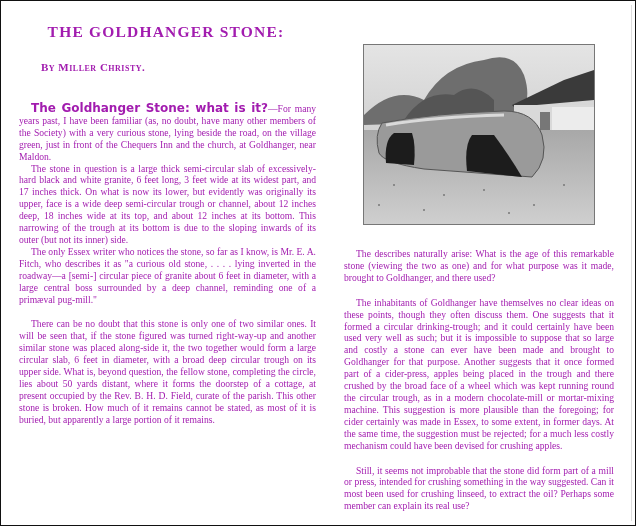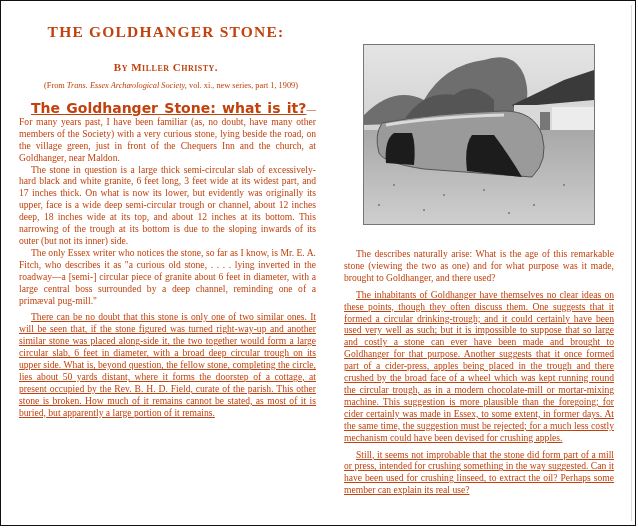--- a/index.html
+++ b/index.html
@@ -4,64 +4,61 @@
   <style>
     html, body { margin: 0; padding: 0; background: #ffffff; }
     body { width: 638px; height: 528px; overflow: hidden; }
     .page {
       position: absolute; left: 0; top: 0;
       width: 636px; height: 526px;
       border: 1px solid #111;
       box-sizing: border-box;
       background: #fff;
       font-family: "Liberation Serif", "DejaVu Serif", serif;
-      color: #c2410c;
+      color: #a21caf;
     }
     .page::after {
       content: ""; position: absolute; right: 3px; top: 4px; width: 1px; height: 516px; background: #ddd;
     }
     .title {
       position: absolute; left: 40px; top: 22px; width: 250px;
       text-align: center; font-weight: bold; font-size: 15.5px; letter-spacing: 1.2px; line-height: 18px;
     }
     .byline {
-      position: absolute; left: 40px; top: 60px; width: 250px; text-align: center;
+      position: absolute; left: 40px; top: 60px; width: 250px; 
       font-size: 11px; font-variant: small-caps; font-weight: bold; letter-spacing: 0.5px;
     }
     .source {
       position: absolute; left: 20px; top: 80px; width: 300px; text-align: center; font-size: 8.3px;
     }
     .source i { font-style: italic; }
     .col {
       position: absolute; font-size: 9.6px; line-height: 11.9px; text-align: justify;
     }
     .col p { margin: 0; text-indent: 12px; }
-    .col p.gap { margin-top: 5px; text-decoration: underline; }
+    .col p.gap { margin-top: 13px; }
     .col-left { left: 18px; top: 102px; width: 297px; }
     .col-right { left: 343px; top: 247px; width: 270px; }
-    .lead { font-family: "DejaVu Sans", sans-serif; font-weight: bold; font-size: 14px; text-decoration: underline; }
+    .lead { font-family: "DejaVu Sans", sans-serif; font-weight: bold; font-size: 12px; }
     .photo {
       position: absolute; left: 362px; top: 43px; width: 230px; height: 179px;
       border: 1px solid #777; overflow: hidden; background: #cfcfcf;
     }
   </style>
 </head>
 <body>
 
 <div class="page">
 
   <div class="title">
     <div>THE GOLDHANGER STONE:</div>
   </div>
 
   <div class="byline">By Miller Christy.</div>
 
-  <div class="source">
-    <span>(From </span><i>Trans. Essex Archæological Society,</i><span> vol. xi., new series, part 1, 1909)</span>
-  </div>
 
   <div class="col col-left">
     <p><span class="lead">The Goldhanger Stone: what is it?</span><span>—For many years past, I have been familiar (as, no doubt, have many other members of the Society) with a very curious stone, lying beside the road, on the village green, just in front of the Chequers Inn and the church, at Goldhanger, near Maldon.</span></p>
     <p>The stone in question is a large thick semi-circular slab of excessively-hard black and white granite, 6 feet long, 3 feet wide at its widest part, and 17 inches thick. On what is now its lower, but evidently was originally its upper, face is a wide deep semi-circular trough or channel, about 12 inches deep, 18 inches wide at its top, and about 12 inches at its bottom. This narrowing of the trough at its bottom is due to the sloping inwards of its outer (but not its inner) side.</p>
     <p>The only Essex writer who notices the stone, so far as I know, is Mr. E. A. Fitch, who describes it as "a curious old stone, . . . . lying inverted in the roadway—a [semi-] circular piece of granite about 6 feet in diameter, with a large central boss surrounded by a deep channel, reminding one of a primæval pug-mill."</p>
     <p class="gap">There can be no doubt that this stone is only one of two similar ones. It will be seen that, if the stone figured was turned right-way-up and another similar stone was placed along-side it, the two together would form a large circular slab, 6 feet in diameter, with a broad deep circular trough on its upper side. What is, beyond question, the fellow stone, completing the circle, lies about 50 yards distant, where it forms the doorstep of a cottage, at present occupied by the Rev. B. H. D. Field, curate of the parish. This other stone is broken. How much of it remains cannot be stated, as most of it is buried, but apparently a large portion of it remains.</p>
   </div>
 
   <div class="photo">
     <svg width="230" height="179" viewBox="0 0 230 179">
@@ -102,16 +99,16 @@
           <circle cx="60" cy="165" r="1"></circle>
         <circle cx="145" cy="168" r="1"></circle>
           <circle cx="15" cy="160" r="1"></circle>
       </g>
     </svg>
   </div>
 
   <div class="col col-right">
     <p>The describes naturally arise: What is the age of this remarkable stone (viewing the two as one) and for what purpose was it made, brought to Goldhanger, and there used?</p>
     <p class="gap">The inhabitants of Goldhanger have themselves no clear ideas on these points, though they often discuss them. One suggests that it formed a circular drinking-trough; and it could certainly have been used very well as such; but it is impossible to suppose that so large and costly a stone can ever have been made and brought to Goldhanger for that purpose. Another suggests that it once formed part of a cider-press, apples being placed in the trough and there crushed by the broad face of a wheel which was kept running round the circular trough, as in a modern chocolate-mill or mortar-mixing machine. This suggestion is more plausible than the foregoing; for cider certainly was made in Essex, to some extent, in former days. At the same time, the suggestion must be rejected; for a much less costly mechanism could have been devised for crushing apples.</p>
-    <p class="gap">Still, it seems not improbable that the stone did form part of a mill or press, intended for crushing something in the way suggested. Can it have been used for crushing linseed, to extract the oil? Perhaps some member can explain its real use?</p>
+    <p class="gap">Still, it seems not improbable that the stone did form part of a mill or press, intended for crushing something in the way suggested. Can it most been used for crushing linseed, to extract the oil? Perhaps some member can explain its real use?</p>
   </div>
 
 </div>
 
 </body></html>

